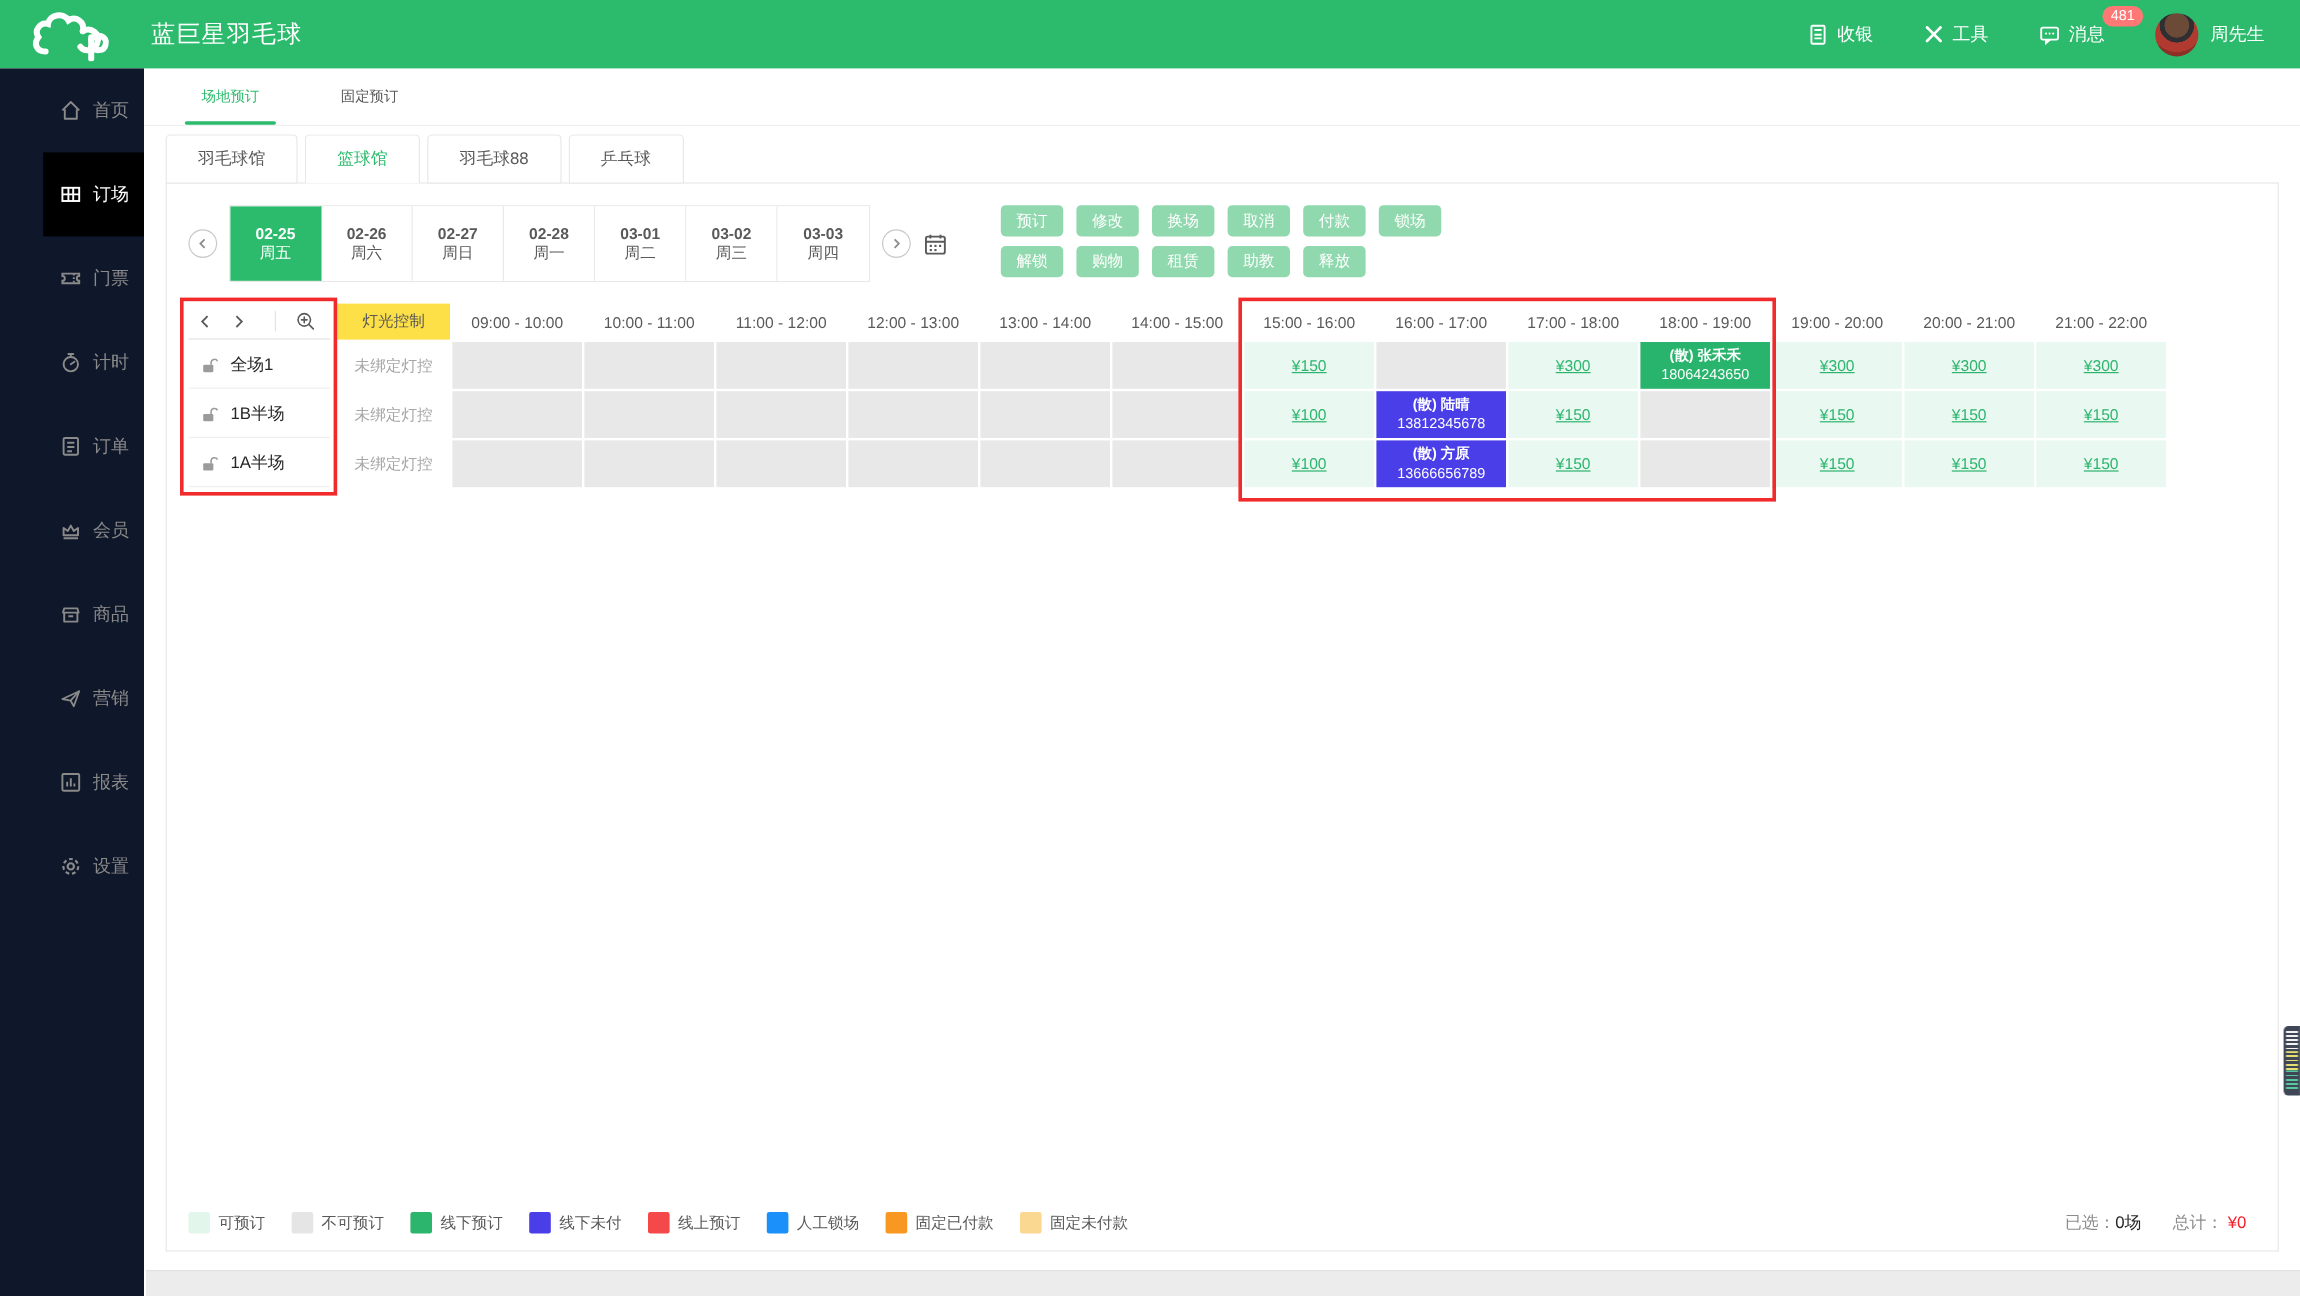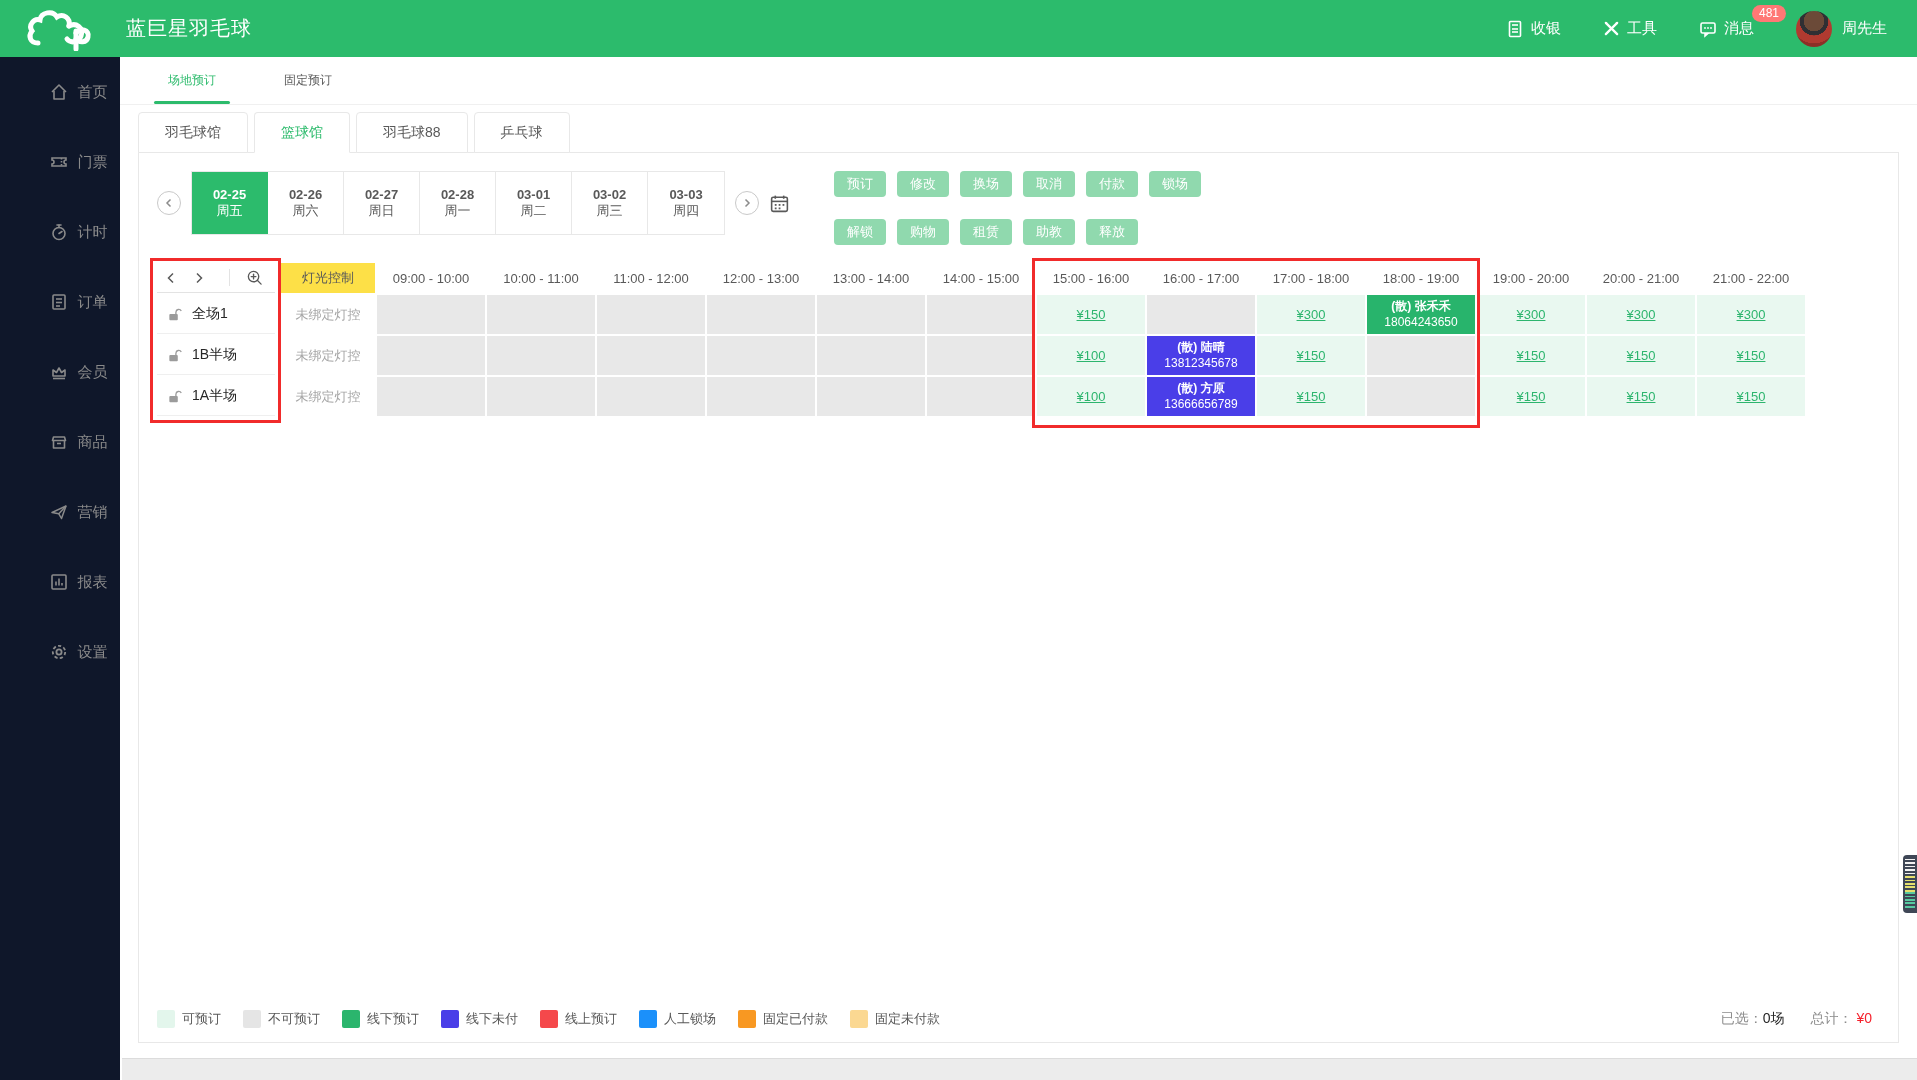--- a/index.html
+++ b/index.html
@@ -42,21 +42,21 @@
   .toolbar-row { display: flex; align-items: flex-start; gap: 30px; margin-bottom: 18px; }
   .date-strip { display: flex; align-items: center; gap: 10px; }
   .nav-circle { width: 24px; height: 24px; border: 1px solid #c9c9c9; border-radius: 50%; display: flex; align-items: center; justify-content: center; color: #8c8c8c; background: #fff; }
   .date-cells { display: flex; border: 1px solid #e8e8e8; }
   .date-cell { width: 76px; height: 62px; display: flex; flex-direction: column; align-items: center; justify-content: center; gap: 0; font-size: 13px; color: #595959; border-right: 1px solid #e8e8e8; background: #fff; }
   .date-cell:last-child { border-right: none; }
   .date-cell.active { background: #2cbb6c; color: #fff; border-right-color: #2cbb6c; }
   .date-cell .date-num { font-weight: bold; }
   .cal-btn { color: #595959; display: flex; align-items: center; }
 
-  .action-buttons { display: flex; flex-direction: column; gap: 22px; margin-left: 14px; }
+  .action-buttons { display: flex; flex-direction: column; gap: 8px; margin-left: 14px; }
   .action-row { display: flex; gap: 11px; }
   .action-btn { width: 52px; height: 26px; border: none; border-radius: 4px; background: #90d9ae; color: #fff; font-size: 13px; font-family: inherit; }
 
   
   .grid-wrap { position: relative; display: flex; }
   .court-col { width: 118px; margin-right: 6px; flex-shrink: 0; }
   .court-header { height: 30px; display: flex; align-items: center; padding: 0 8px; border-bottom: 1px solid #e3e3e3; color: #595959; }
   .court-header .arrows { display: flex; gap: 16px; align-items: center; }
   .court-header .zoom-wrap { margin-left: auto; border-left: 1px solid #e3e3e3; padding-left: 16px; padding-right: 4px; display: flex; align-items: center; }
   .court-cell { height: 39px; margin-top: 2px; display: flex; align-items: center; gap: 10px; padding-left: 10px; font-size: 14px; color: #262626; border-bottom: 1px solid #efefef; background: #fff; }
@@ -149,20 +149,29 @@
 
 <div class="layout">
 
   <aside class="sidebar" data-interactable="false">
     <div class="side-item" data-interactable="true">
       <svg data-interactable="false" width="20" height="20" viewBox="0 0 20 20" fill="none" stroke="currentColor" stroke-width="1.6" stroke-linejoin="round">
           <path d="M3 10 L10 3 L17 10"></path>
           <path d="M5 9 V17 H15 V9"></path>
         </svg>
       <span data-interactable="false">首页</span>
+    </div>
+    <div class="side-item active" data-interactable="true">
+      <svg data-interactable="false" width="20" height="20" viewBox="0 0 20 20" fill="none" stroke="currentColor" stroke-width="1.6">
+          <rect x="3" y="4.5" width="14" height="11"></rect>
+          <line x1="8" y1="4.5" x2="8" y2="15.5"></line>
+          <line x1="12" y1="4.5" x2="12" y2="15.5"></line>
+          <line x1="3" y1="10" x2="17" y2="10"></line>
+        </svg>
+      <span data-interactable="false">订场</span>
     </div>
     <div class="side-item" data-interactable="true">
       <svg data-interactable="false" width="20" height="20" viewBox="0 0 20 20" fill="none" stroke="currentColor" stroke-width="1.6">
           <path d="M3 8 V6 H17 V8 a2 2 0 0 0 0 4 V14 H3 V12 a2 2 0 0 0 0-4 Z"></path>
           <line x1="12.5" y1="6" x2="12.5" y2="14" stroke-dasharray="1.5 1.5"></line>
         </svg>
       <span data-interactable="false">门票</span>
     </div>
     <div class="side-item" data-interactable="true">
       <svg data-interactable="false" width="20" height="20" viewBox="0 0 20 20" fill="none" stroke="currentColor" stroke-width="1.6" stroke-linecap="round">

